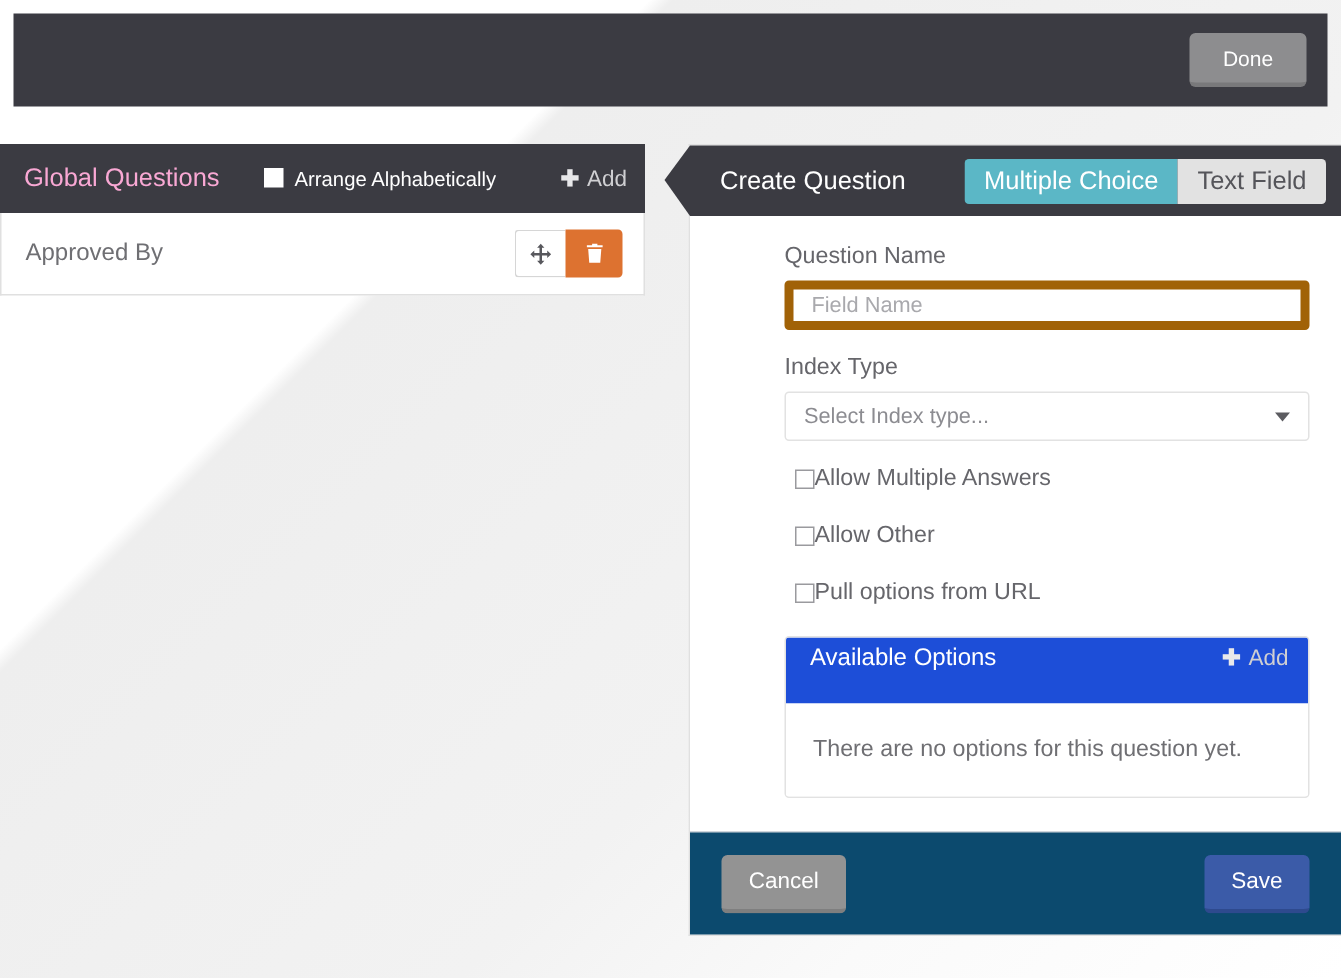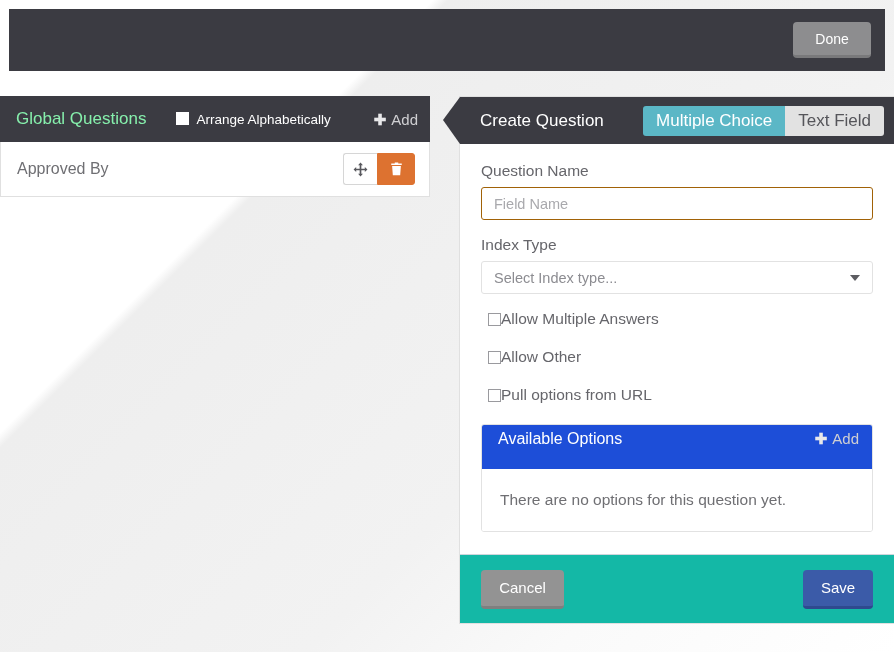--- a/index.html
+++ b/index.html
@@ -62,21 +62,21 @@
   .left-header {
     height: 46px;
     background: #3b3b42;
     display: flex;
     align-items: center;
     padding: 0 12px 0 16px;
     color: #fff;
   }
   .left-header-title {
     font-size: 17px;
-    color: #86efac;
+    color: #f9a8d4;
     flex: 0 0 auto;
   }
   .arrange-wrap {
     display: flex;
     gap: 7px;
     margin-left: 30px;
     cursor: pointer;
     flex: 1 1 auto;
   }
   .arrange-box {
@@ -195,30 +195,31 @@
     background: #5bb7c6;
     color: #ffffff;
   }
   .type-btn.inactive {
     background: #e2e2e2;
     color: #55555a;
   }
 
   .form-body {
     padding: 18px 21px 22px 21px;
+    margin-left: 42px;
   }
   .field-label {
     font-size: 15.5px;
     color: #66666b;
     margin-bottom: 7px;
   }
   .text-input {
     width: 100%;
     height: 33px;
-    border: 1px solid #a16207;
+    border: 6px solid #a16207;
     border-radius: 3px;
     padding: 0 12px;
     font-size: 14.5px;
     color: #55555a;
     font-family: "Liberation Sans", sans-serif;
     outline: none;
   }
   .text-input::placeholder { color: #a9a9ad; }
   .field-group { margin-bottom: 16px; }
 
@@ -284,21 +285,21 @@
     flex: 1 1 auto;
   }
   .options-empty {
     background: #ffffff;
     padding: 22px 0 22px 18px;
     font-size: 15.5px;
     color: #6f6f73;
   }
 
   .footer {
-    background: #14b8a6;
+    background: #0c4a6e;
     height: 69px;
     display: flex;
     align-items: center;
     padding: 0 21px;
     border-top: 1px solid #cfd5db;
   }
   .btn-cancel {
     width: 83px; height: 39px;
     background: #939393;
     color: #ffffff;

